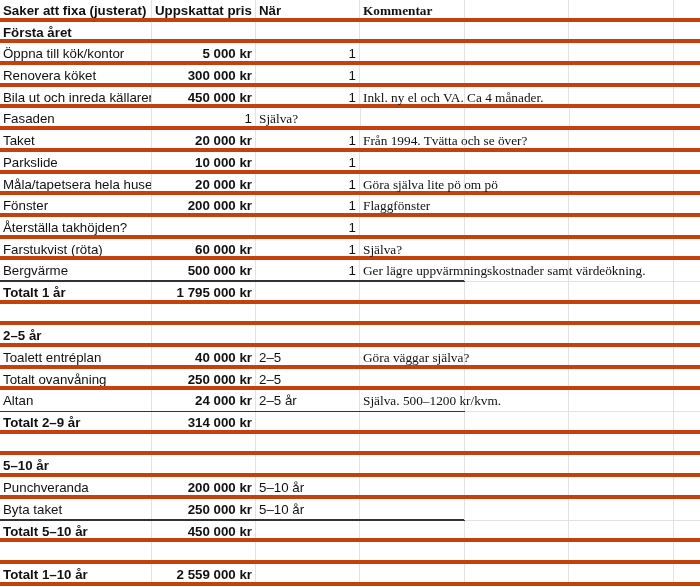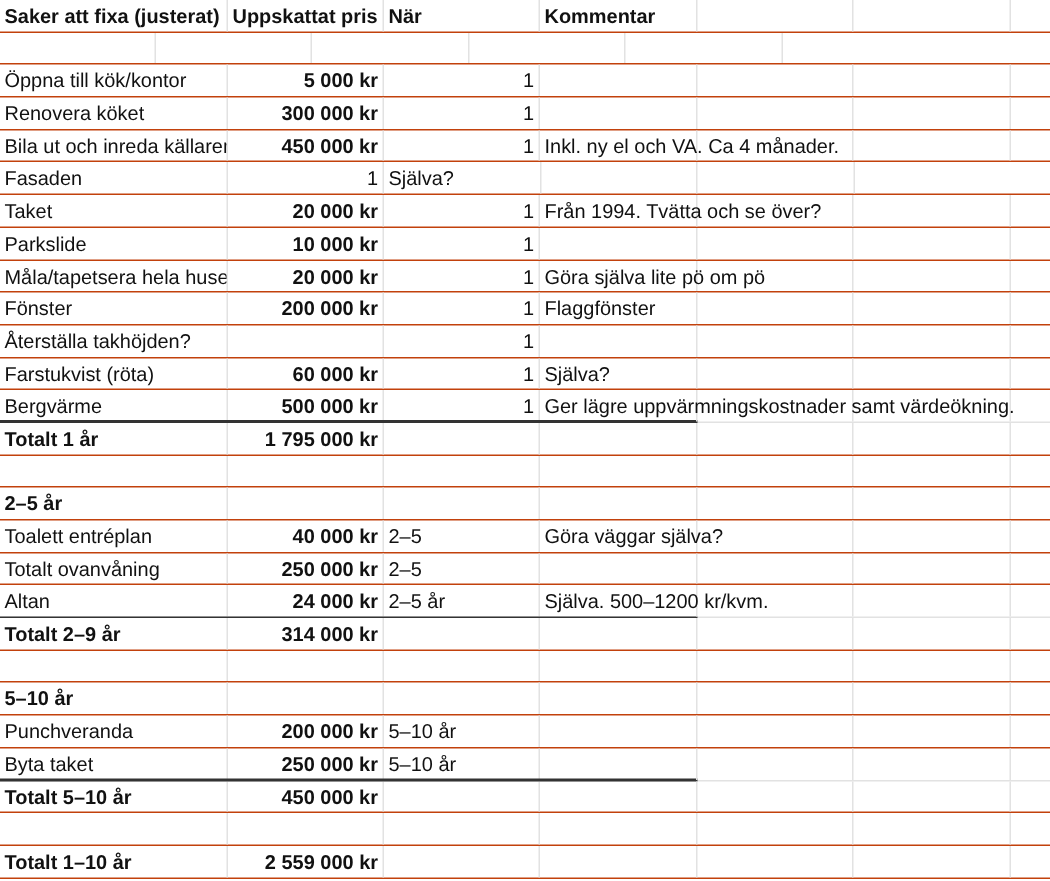--- a/index.html
+++ b/index.html
@@ -1,26 +1,26 @@
 <!DOCTYPE html>
 <html><head>
 <meta charset="utf-8">
 <style>
   html, body { margin:0; padding:0; background:#fff; }
   body { width:700px; height:587px; overflow:hidden; font-family:"Liberation Sans", sans-serif; font-size:13.3px; color:#111; }
   .grid { position:relative; width:700px; }
-  .row { display:flex; height:21.7px; box-sizing:border-box; border-bottom:1px solid #c2410c; }
+  .row { display:flex; height:21.7px; box-sizing:border-box; border-bottom:4px solid #c2410c; }
   .row.thick { border-bottom:1px solid #e2e2e2; position:relative; }
   .row.thick::after { content:""; position:absolute; left:0; bottom:-1px; width:465px; height:1.5px; background:#333; }
   .cell { box-sizing:border-box; border-right:1px solid #e2e2e2; padding:0 3px; line-height:21px; white-space:nowrap; overflow:visible; height:100%; }
   .c0 { width:152px; overflow:hidden; }
   .c1 { width:104px; text-align:right;font-weight:bold; }
   .c2 { width:104px; }
   .c2.num { text-align:right; }
-  .c3 { width:105px; }
+  .c3 { width:105px;font-family:Liberation Serif, serif; }
   .c4 { width:104px; }
   .c5 { width:105px; }
   .c6 { width:26px; border-right:none; }
   .bold { font-weight:bold; }
   .ovf { position:relative; z-index:2; }
 </style>
 </head>
 <body>
 
 <div class="grid">
@@ -28,20 +28,21 @@
     <div class="cell c0 bold">Saker att fixa (justerat)</div>
     <div class="cell c1 bold" style="text-align:left">Uppskattat pris</div>
     <div class="cell c2 bold">När</div>
     <div class="cell c3 bold">Kommentar</div>
     <div class="cell c4"></div>
     <div class="cell c5"></div>
     <div class="cell c6"></div>
   </div>
   <div id="body-rows">
       <div class="row">
+        <div class="cell c0 bold">Första året</div>
         <div class="cell c1"></div>
         <div class="cell c2"></div>
         <div class="cell c3 ovf"></div>
         <div class="cell c4"></div>
         <div class="cell c5"></div>
         <div class="cell c6"></div>
       </div>
       <div class="row">
         <div class="cell c0">Öppna till kök/kontor</div>
         <div class="cell c1">5 000 kr</div>

